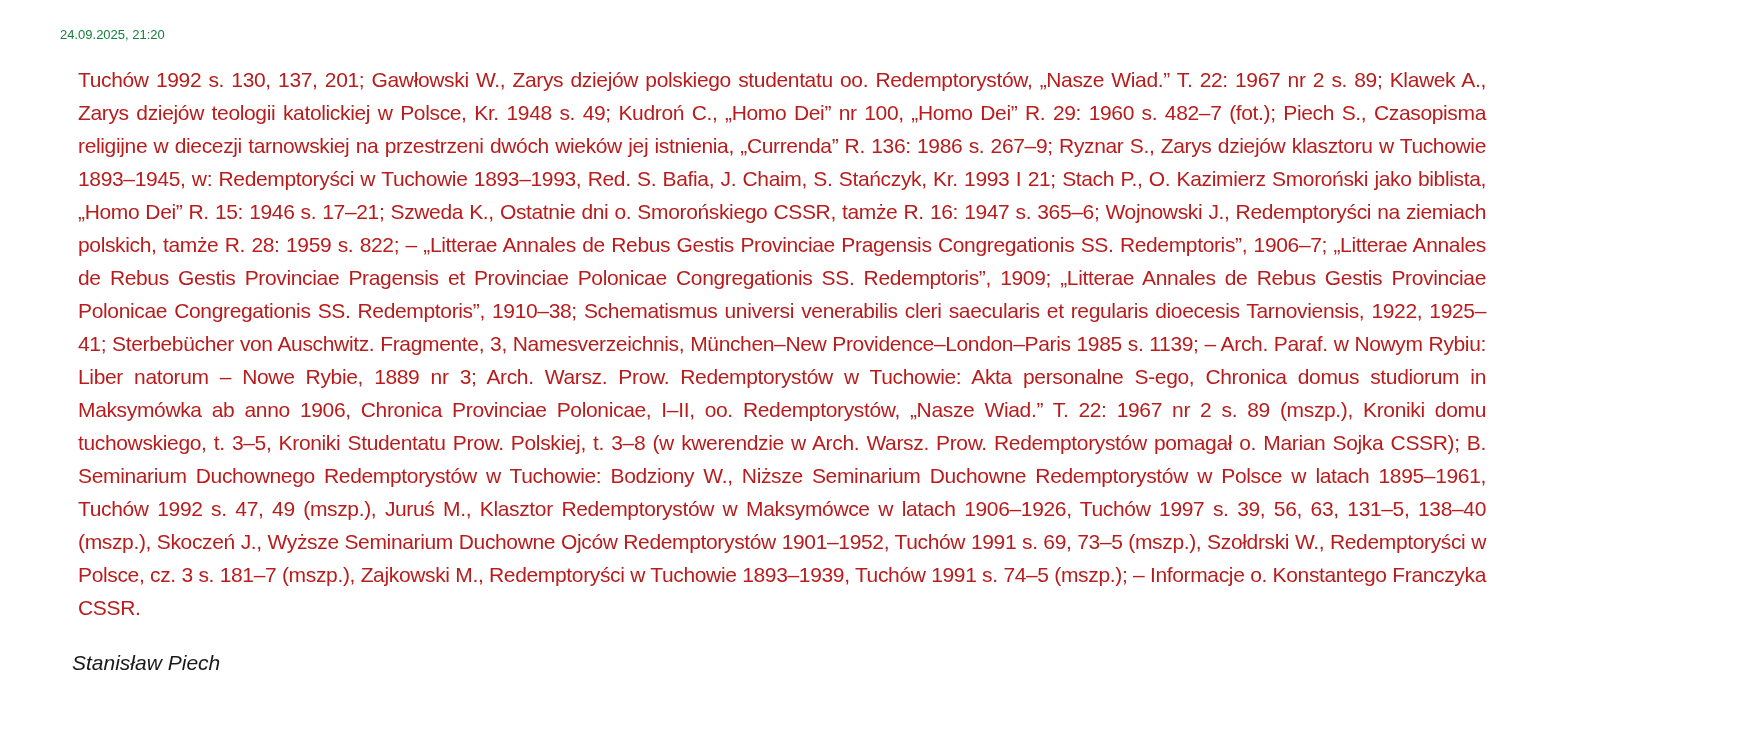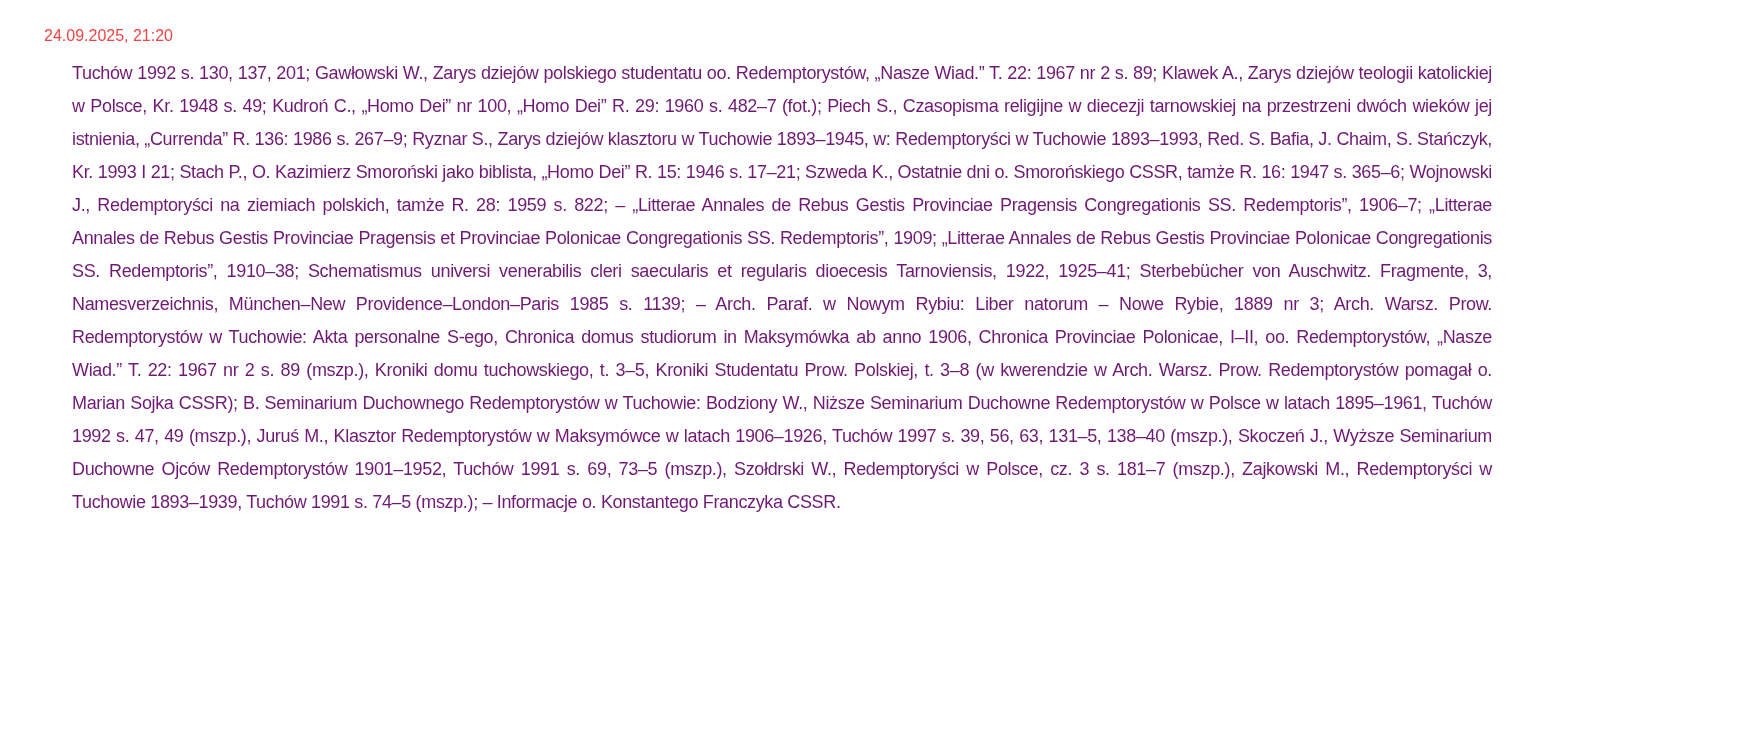--- a/index.html
+++ b/index.html
@@ -14,48 +14,48 @@
     color: #1a1a1a;
     position: relative;
     overflow: hidden;
   }
   .print-header {
     position: relative;
     height: 56px;
   }
   .print-datetime {
     position: absolute;
-    left: 44px;
+    left: 60px;
     top: 27px;
-    font-size: 16px;
-    color: #ef4444;
+    font-size: 13px;
+    color: #15803d;
     white-space: nowrap;
   }
   .print-title {
     position: absolute;
     left: 0;
     right: 0;
     top: 27px;
     text-align: center;
     font-size: 14.5px;
     color: #000000;
   }
   .content {
     position: absolute;
     left: 72px;
     top: 57px;
     width: 1420px;
   }
   .bibliography {
-    margin: 0;
-    font-size: 18px;
+    margin: 6px;
+    font-size: 21px;
     line-height: 33px;
     letter-spacing: -0.35px;
     text-align: justify;
-    color: #701a75;
+    color: #b91c1c;
   }
   .signature {
     margin: 0;
     margin-top: 22px;
     font-size: 21px;
     line-height: 33px;
     font-style: italic;
     color: #1a1a1a;
     text-align: left;
   }
@@ -63,14 +63,15 @@
 </head>
 <body>
 
 <div class="page">
   <div class="print-header">
     <span class="print-datetime">24.09.2025, 21:20</span>
   </div>
 
   <div class="content">
     <p class="bibliography">Tuchów 1992 s. 130, 137, 201; Gawłowski W., Zarys dziejów polskiego studentatu oo. Redemptorystów, „Nasze Wiad.” T. 22: 1967 nr 2 s. 89; Klawek A., Zarys dziejów teologii katolickiej w Polsce, Kr. 1948 s. 49; Kudroń C., „Homo Dei” nr 100, „Homo Dei” R. 29: 1960 s. 482–7 (fot.); Piech S., Czasopisma religijne w diecezji tarnowskiej na przestrzeni dwóch wieków jej istnienia, „Currenda” R. 136: 1986 s. 267–9; Ryznar S., Zarys dziejów klasztoru w Tuchowie 1893–1945, w: Redemptoryści w Tuchowie 1893–1993, Red. S. Bafia, J. Chaim, S. Stańczyk, Kr. 1993 I 21; Stach P., O. Kazimierz Smoroński jako biblista, „Homo Dei” R. 15: 1946 s. 17–21; Szweda K., Ostatnie dni o. Smorońskiego CSSR, tamże R. 16: 1947 s. 365–6; Wojnowski J., Redemptoryści na ziemiach polskich, tamże R. 28: 1959 s. 822; – „Litterae Annales de Rebus Gestis Provinciae Pragensis Congregationis SS. Redemptoris”, 1906–7; „Litterae Annales de Rebus Gestis Provinciae Pragensis et Provinciae Polonicae Congregationis SS. Redemptoris”, 1909; „Litterae Annales de Rebus Gestis Provinciae Polonicae Congregationis SS. Redemptoris”, 1910–38; Schematismus universi venerabilis cleri saecularis et regularis dioecesis Tarnoviensis, 1922, 1925–41; Sterbebücher von Auschwitz. Fragmente, 3, Namesverzeichnis, München–New Providence–London–Paris 1985 s. 1139; – Arch. Paraf. w Nowym Rybiu: Liber natorum – Nowe Rybie, 1889 nr 3; Arch. Warsz. Prow. Redemptorystów w Tuchowie: Akta personalne S-ego, Chronica domus studiorum in Maksymówka ab anno 1906, Chronica Provinciae Polonicae, I–II, oo. Redemptorystów, „Nasze Wiad.” T. 22: 1967 nr 2 s. 89 (mszp.), Kroniki domu tuchowskiego, t. 3–5, Kroniki Studentatu Prow. Polskiej, t. 3–8 (w kwerendzie w Arch. Warsz. Prow. Redemptorystów pomagał o. Marian Sojka CSSR); B. Seminarium Duchownego Redemptorystów w Tuchowie: Bodziony W., Niższe Seminarium Duchowne Redemptorystów w Polsce w latach 1895–1961, Tuchów 1992 s. 47, 49 (mszp.), Juruś M., Klasztor Redemptorystów w Maksymówce w latach 1906–1926, Tuchów 1997 s. 39, 56, 63, 131–5, 138–40 (mszp.), Skoczeń J., Wyższe Seminarium Duchowne Ojców Redemptorystów 1901–1952, Tuchów 1991 s. 69, 73–5 (mszp.), Szołdrski W., Redemptoryści w Polsce, cz. 3 s. 181–7 (mszp.), Zajkowski M., Redemptoryści w Tuchowie 1893–1939, Tuchów 1991 s. 74–5 (mszp.); – Informacje o. Konstantego Franczyka CSSR.</p>
+    <p class="signature">Stanisław Piech</p>
   </div>
 </div>
 
 </body></html>

